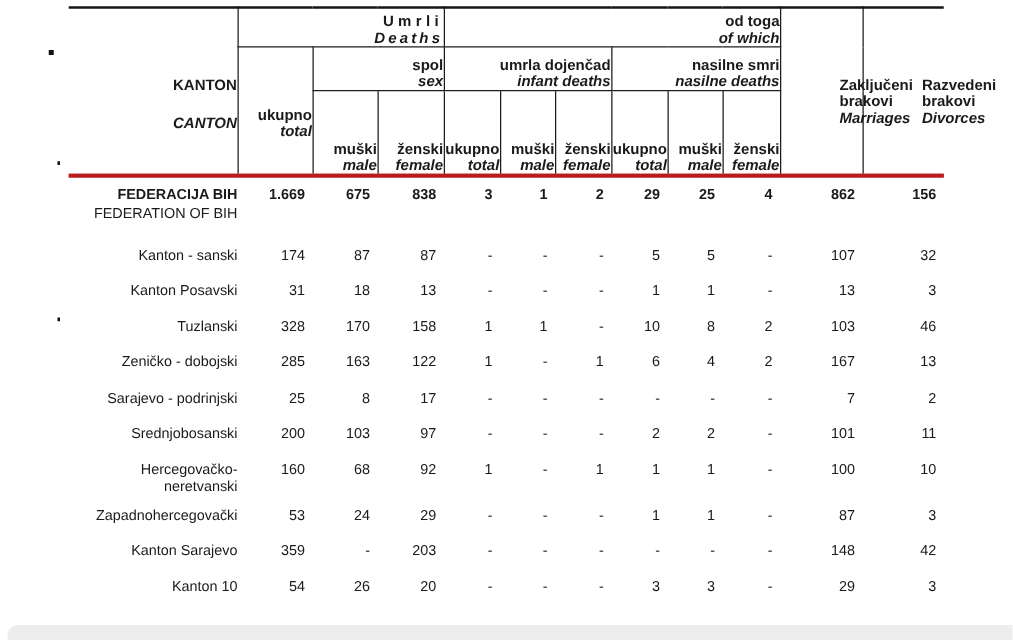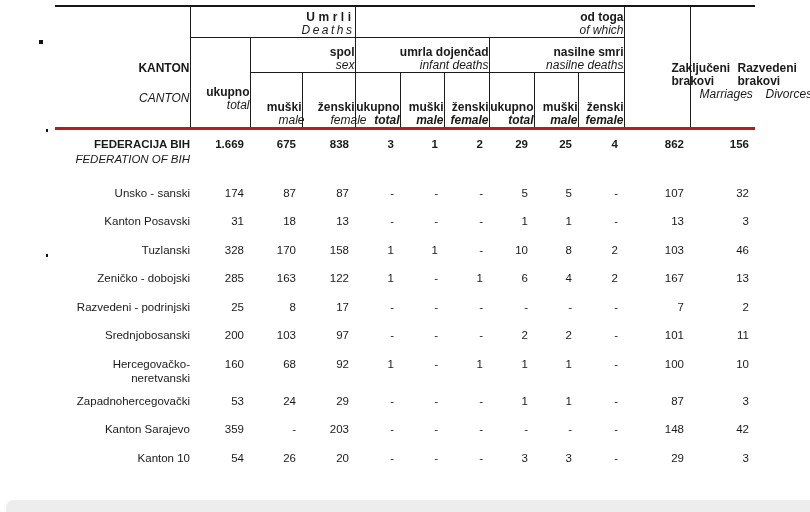--- a/index.html
+++ b/index.html
@@ -18,43 +18,43 @@
   }
   thead th{
     border-left:1.5px solid #1c1c1c;border-right:1.5px solid #1c1c1c;
     font-weight:bold;font-size:12px;line-height:13px;
     text-align:right;vertical-align:top;padding:0;
   }
   th.no-left{border-left:none;}
   th.no-right{border-right:none;}
   .grp-line{border-bottom:1.5px solid #1c1c1c;}
   .thick-bottom{border-bottom:3px solid #b91c1c;}
-  .it{font-style:italic;font-weight:normal;margin-left:28px;}
+  .it{font-style:italic;font-weight:bold;}
   .bit{font-style:italic;}
   .spaced-b{letter-spacing:3.5px;}
   .spaced-i{letter-spacing:2.5px;}
 
   th.c-kanton{padding-top:55px;}
   th.c-kanton .l2{margin-top:17px;}
   th.c-group{padding-top:4px;}           
   th.c-band2{padding-top:8px;}           
   th.c-total-deaths{padding-top:48px;}   
-  th.c-sub{padding-top:28px;}            
+  th.c-sub{padding-top:40px;}            
   th.c-tall{padding-top:55px;padding-left:47px;}           
 
   tbody tr{height:28.5px;}
   tbody tr.total-row{height:48px;}
   tbody td{
     font-size:11.5px;line-height:14px;vertical-align:top;
     padding:9px 6px 0 0;text-align:right;border:none;
   }
   tbody td.lbl{text-align:right;padding:9px 0 0 3px;}
   tbody tr.total-row td{font-weight:bold;padding-top:7px;}
   tbody tr.total-row td.lbl{padding-left:10px;}
-  tbody td.lbl .l2{font-style:italic;font-weight:normal;margin-top:1px;}
+  tbody td.lbl .l2{font-weight:normal;margin-top:1px;}
 
   
   .dot{position:absolute;background:#111;}
   #dot1{left:39px;top:40px;width:4px;height:4px;}
   #dot2{left:46px;top:129px;width:2px;height:3px;}
   #dot3{left:46px;top:254px;width:2px;height:3px;}
   .bottom-strip{
     position:absolute;left:6px;right:0;bottom:0;height:12px;
     background:#ededed;border-top-left-radius:8px;
   }
@@ -174,21 +174,21 @@
           <td>1</td>
           <td>2</td>
           <td>29</td>
           <td>25</td>
           <td>4</td>
           <td>862</td>
           <td>156</td>
         </tr>
         <tr>
           <td class="lbl">
-            <div>Unsko - sanski</div>
+            <div>Kanton - sanski</div>
           </td>
           <td>174</td>
           <td>87</td>
           <td>87</td>
           <td>-</td>
           <td>-</td>
           <td>-</td>
           <td>5</td>
           <td>5</td>
           <td>-</td>
@@ -238,21 +238,21 @@
           <td>-</td>
           <td>1</td>
           <td>6</td>
           <td>4</td>
           <td>2</td>
           <td>167</td>
           <td>13</td>
         </tr>
         <tr>
           <td class="lbl">
-            <div>Razvedeni - podrinjski</div>
+            <div>Sarajevo - podrinjski</div>
           </td>
           <td>25</td>
           <td>8</td>
           <td>17</td>
           <td>-</td>
           <td>-</td>
           <td>-</td>
           <td>-</td>
           <td>-</td>
           <td>-</td>

